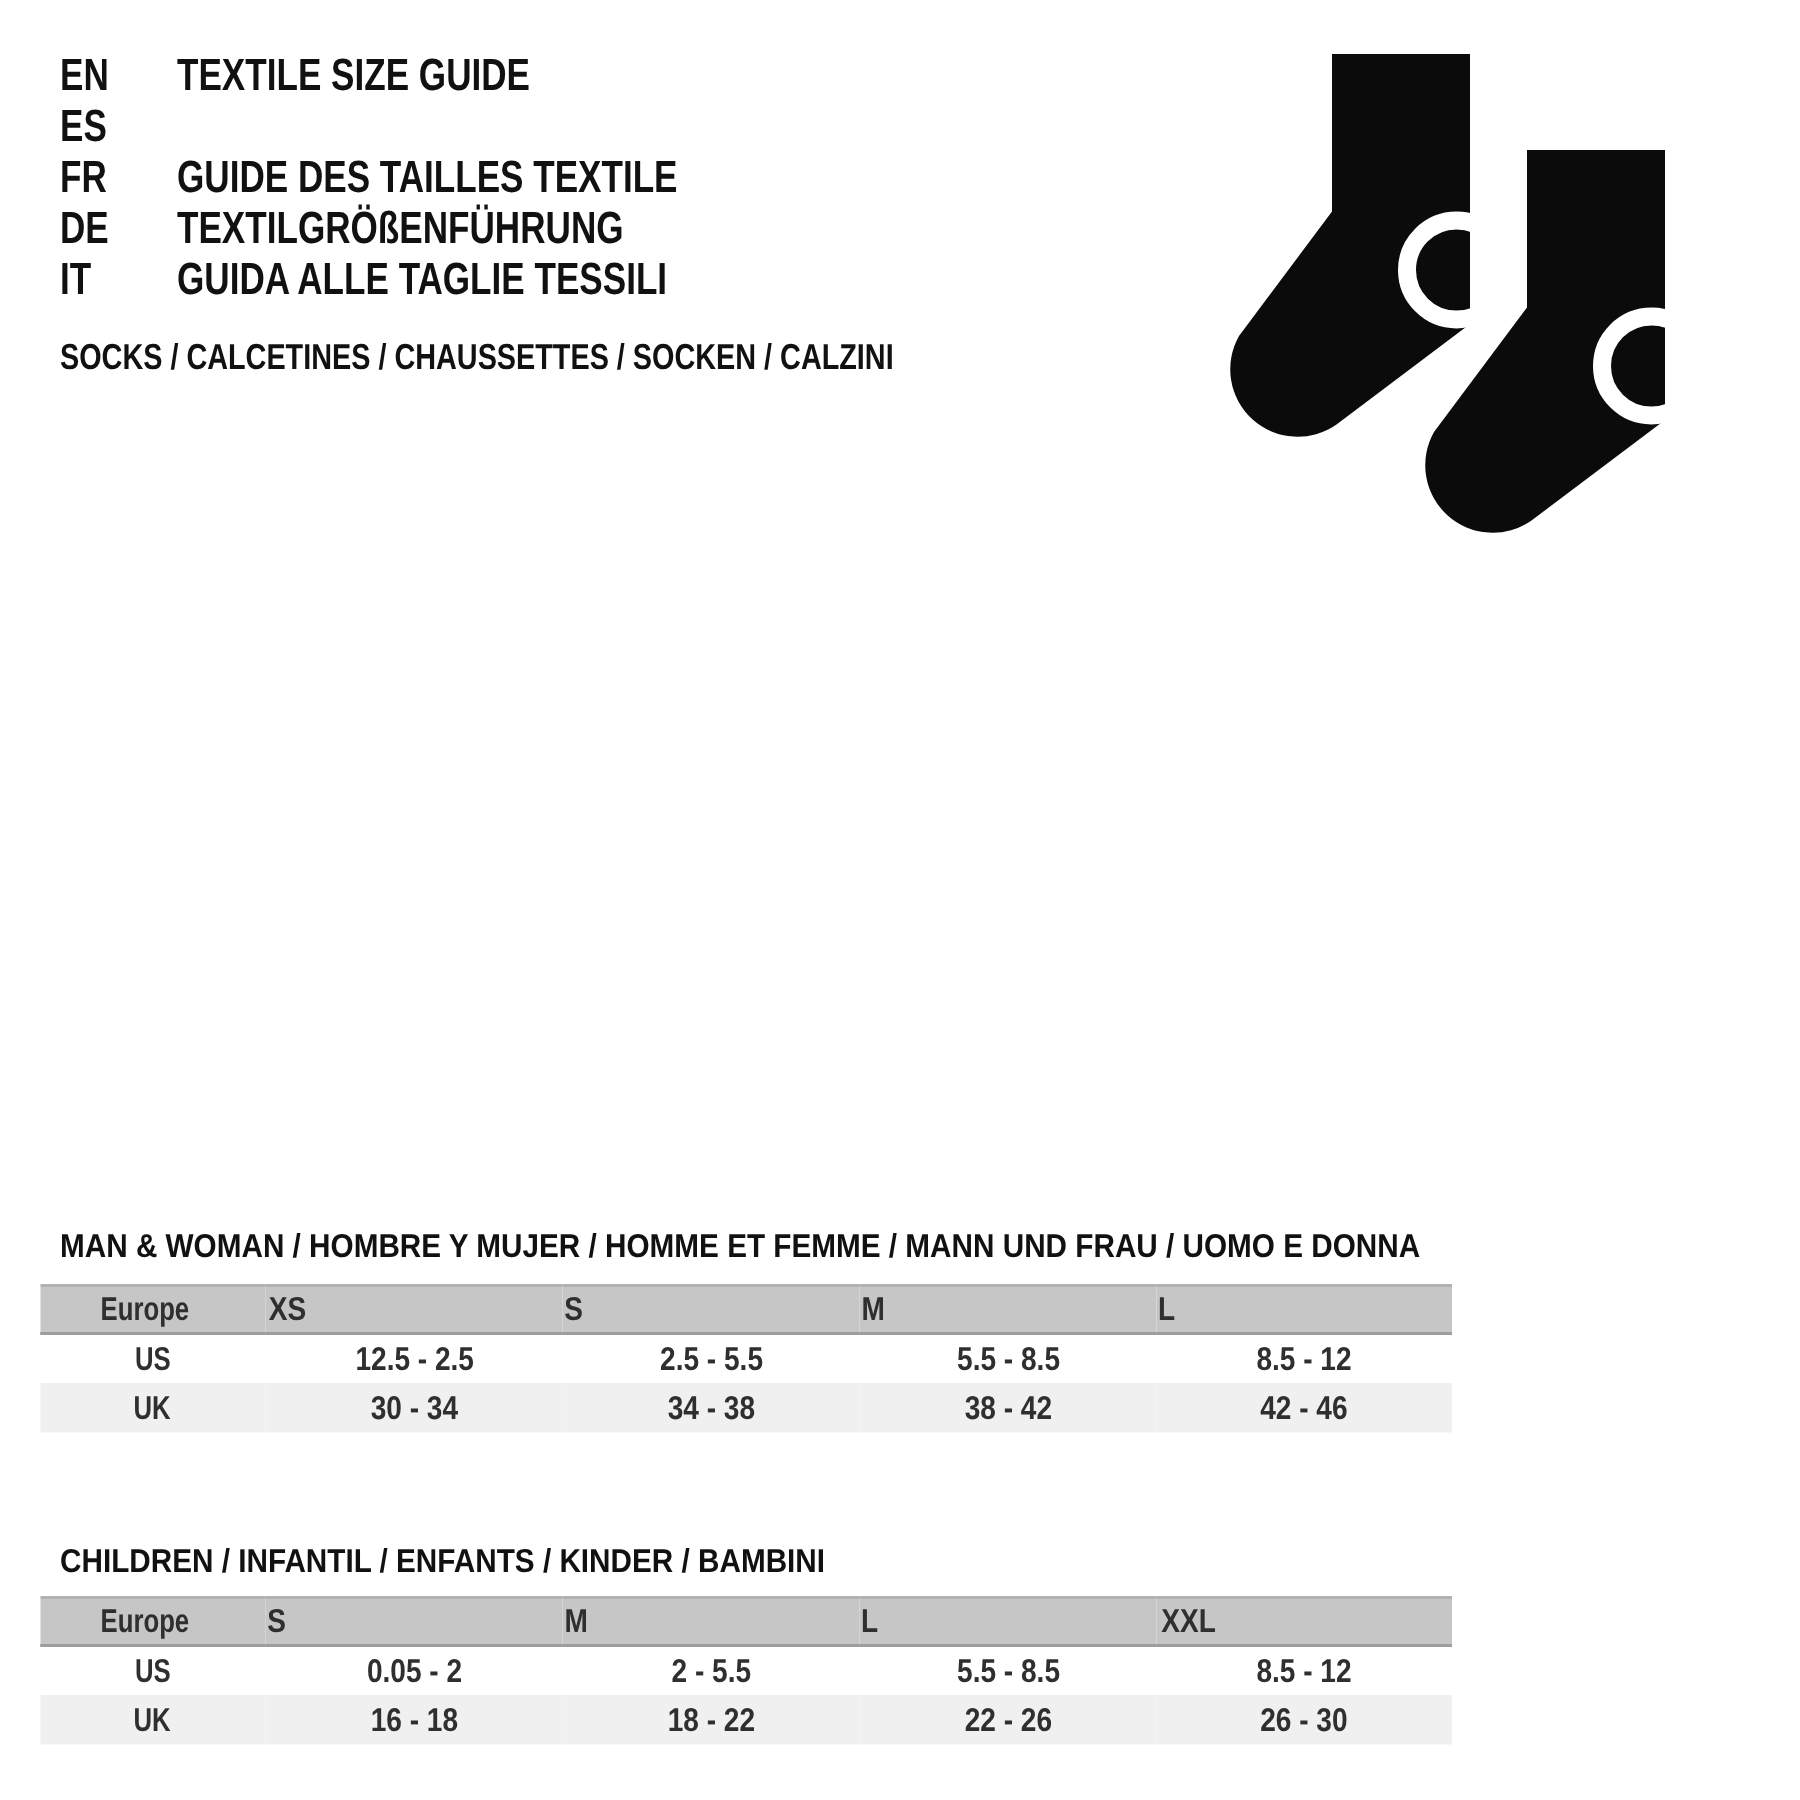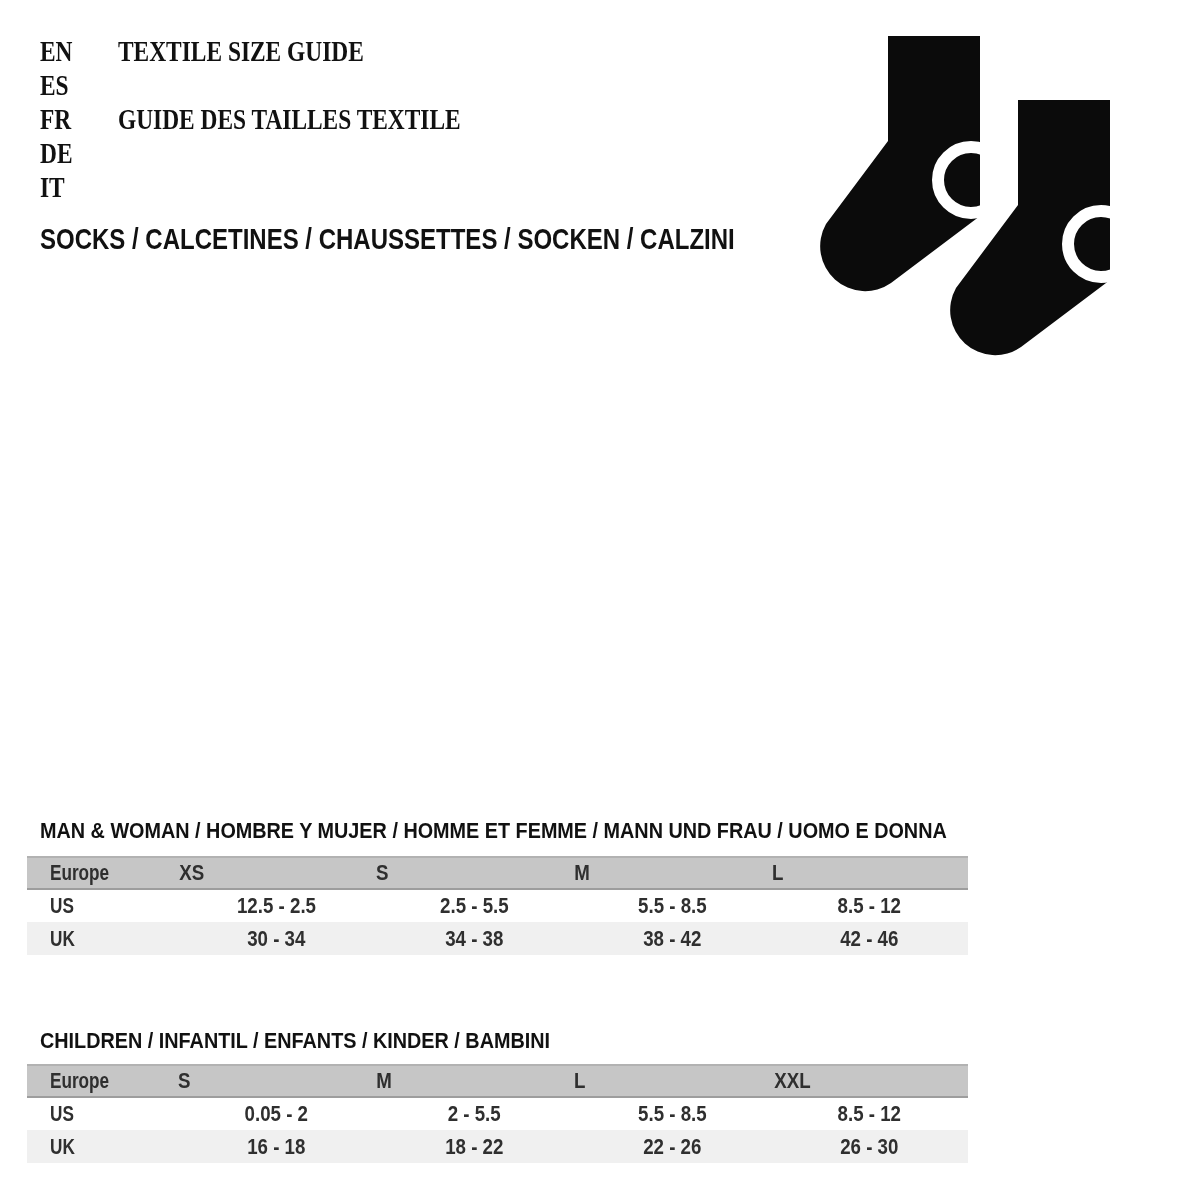--- a/index.html
+++ b/index.html
@@ -14,26 +14,26 @@
     position:relative; width:1200px; height:1200px; overflow:hidden;
     background:var(--background);
     font-family:"Liberation Sans", sans-serif;
     color:var(--text);
   }
   
   .cx{display:inline-block; transform:scaleX(0.78); transform-origin:0 50%; white-space:nowrap;}
   .cxc{display:inline-block; transform:scaleX(0.85); transform-origin:50% 50%; white-space:nowrap;}
 
   
-  .lang-block{position:absolute; left:40px; top:34px;font-family:Liberation Serif, serif;}
+  .lang-block{position:absolute; left:40px; top:34px;}
   .lang-row{display:flex; align-items:center; height:34px; font-size:30px; font-weight:bold;}
   .lang-code{width:78px;}
   
   .category{position:absolute; left:40px; top:222px; height:34px; line-height:34px;
-            font-size:30px; font-weight:bold;}
+            font-size:24px; font-weight:bold;}
   .category .cx{transform:scaleX(0.80);}
 
   
   .socks{position:absolute; left:818px; top:36px; width:300px; height:322px; color:var(--icon);}
   .socks svg{display:block; width:100%; height:100%;}
 
   
   .tbl-title{position:absolute; left:40px; font-size:22px; font-weight:bold; line-height:22px;}
   .tbl-title .cx{transform:scaleX(0.90);}
   .tbl-title.t1{top:820px;}
@@ -42,21 +42,21 @@
              font-size:22px; font-weight:bold; color:var(--table-text); table-layout:fixed;}
   table.size.t1{top:856px;}
   table.size.t2{top:1064px;}
   table.size th{
     height:32px; background:var(--header-bg);
     border-top:2px solid var(--header-border-top);
     border-bottom:2px solid var(--header-border-bottom);
     font-weight:bold; text-align:left; padding:0;
   }
   table.size td{height:33px; text-align:center; padding:0;margin-top:36px;}
-  table.size th:first-child, table.size td:first-child{text-align:left; padding-left:23px;}
+  table.size th:first-child, table.size td:first-child{text-align:center; padding-left:6px;}
   table.size tr.alt td{background:var(--alt-row-bg);}
 </style>
 </head>
 <body>
 
 <div class="page">
 
   <div class="lang-block">
     <div class="lang-row">
       <span class="lang-code"><span class="cx">EN</span></span>
@@ -64,23 +64,25 @@
     </div>
     <div class="lang-row">
       <span class="lang-code"><span class="cx">ES</span></span>
     </div>
     <div class="lang-row">
       <span class="lang-code"><span class="cx">FR</span></span>
       <span class="lang-title"><span class="cx">GUIDE DES TAILLES TEXTILE</span></span>
     </div>
     <div class="lang-row">
       <span class="lang-code"><span class="cx">DE</span></span>
+      <span class="lang-title"><span class="cx">TEXTILGRÖßENFÜHRUNG</span></span>
     </div>
     <div class="lang-row">
       <span class="lang-code"><span class="cx">IT</span></span>
+      <span class="lang-title"><span class="cx">GUIDA ALLE TAGLIE TESSILI</span></span>
     </div>
   </div>
 
   <div class="category"><span class="cx">SOCKS / CALCETINES / CHAUSSETTES / SOCKEN / CALZINI</span></div>
 
   <div class="socks">
     <svg viewBox="0 0 300 322" xmlns="http://www.w3.org/2000/svg" aria-hidden="true">
       <g fill="currentColor">
         <g>
           <path d="M70 0 H162 V160 L162 180 L73 247 A45 45 0 0 1 8 188 L70 105 Z"></path>

